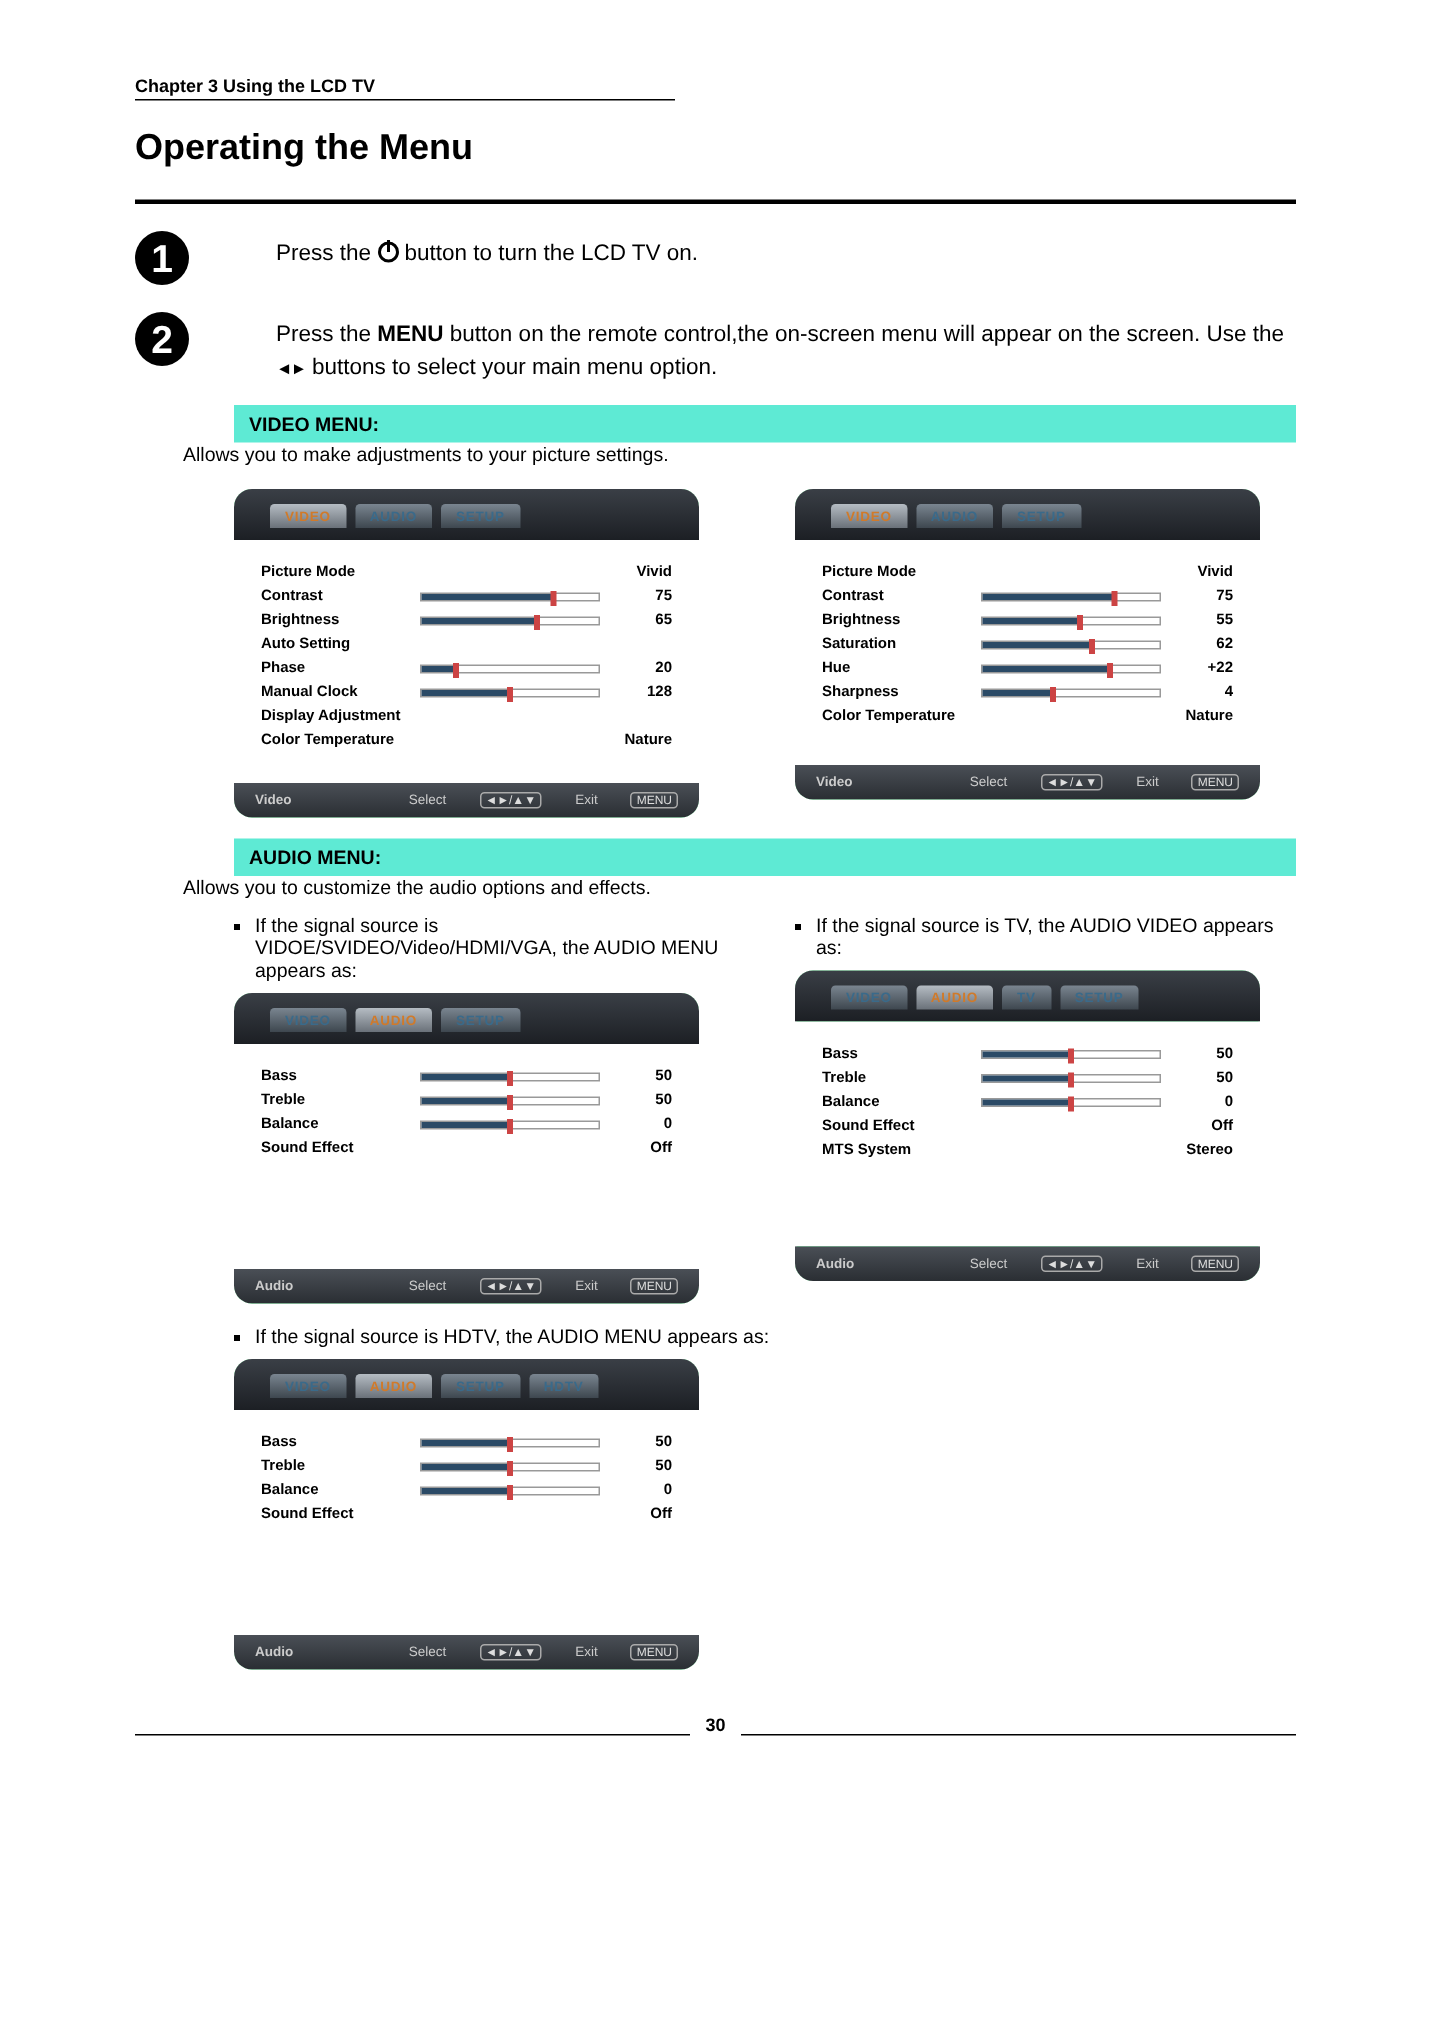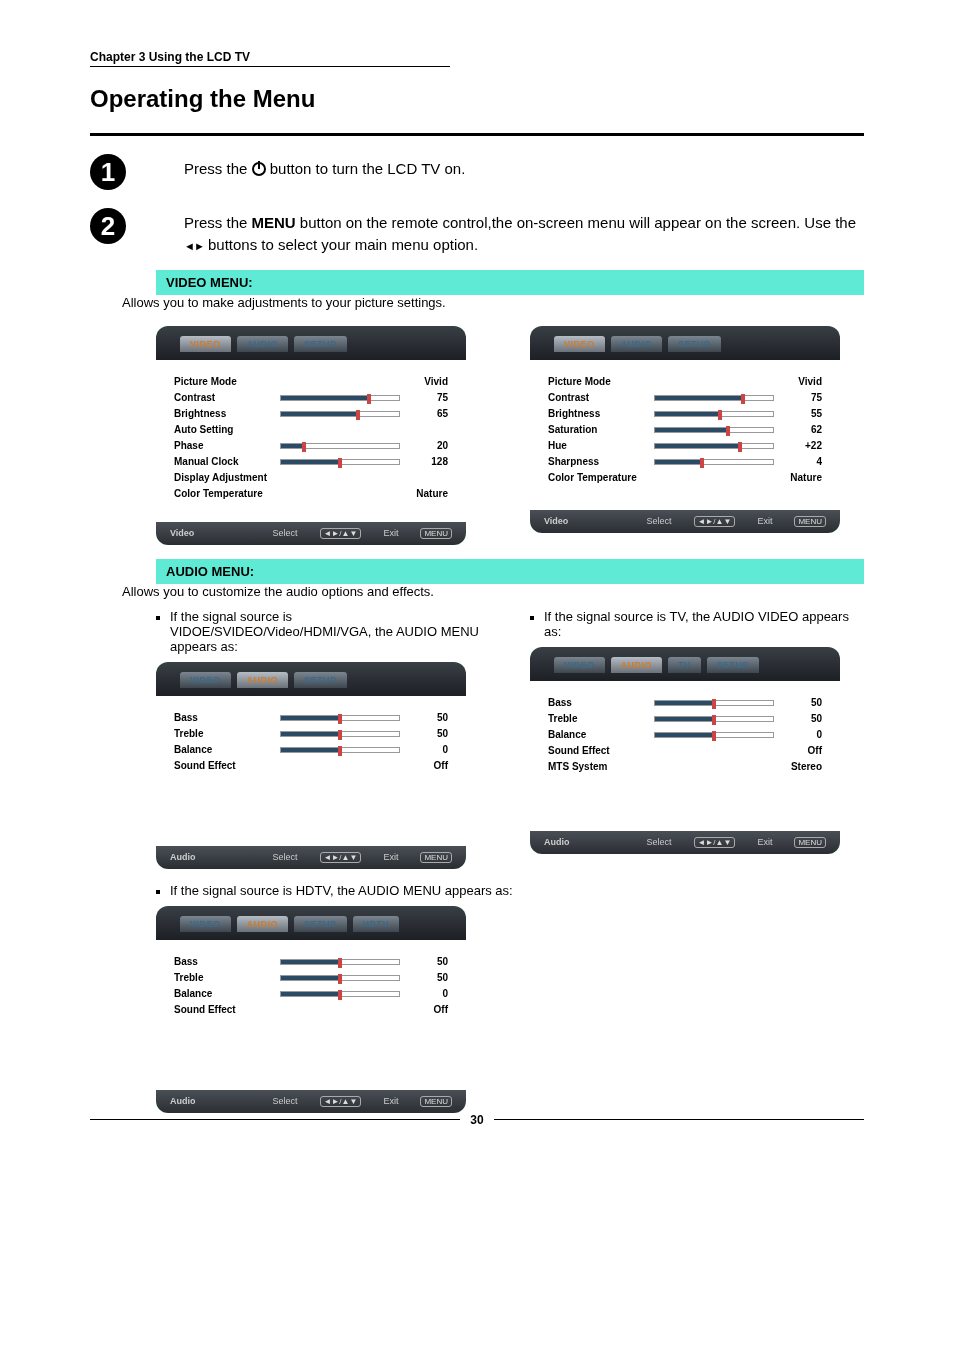--- a/index.html
+++ b/index.html
@@ -112,21 +112,21 @@
     border: 1px solid #aaa; border-radius: 3px; padding: 0 3px; font-size: 8px; color: #ddd;
   }
   .osd-arrow-key {
     border: 1px solid #aaa; border-radius: 3px; padding: 0 3px; font-size: 8px; color: #ddd;
     display: inline-flex; align-items: center; gap: 1px;
   }
 
   .below-note { margin-left: 66px; font-size: 13px; display: flex; gap: 10px; margin-bottom: 8px; }
 
   .page-footer {
-    display: flex; align-items: center; justify-content: center; gap: 10px;
+    margin-top: 30px; display: flex; align-items: flex-end; justify-content: center; gap: 10px;
   }
   .page-footer .line { flex: 1; height: 1px; background: #000; }
   .page-footer .num { font-size: 12px; font-weight: bold; }
 </style>
 </head>
 <body>
 
 <div class="chapter-header">Chapter 3 Using the LCD TV</div>
 
 <h1 class="page-title">Operating the Menu</h1>

